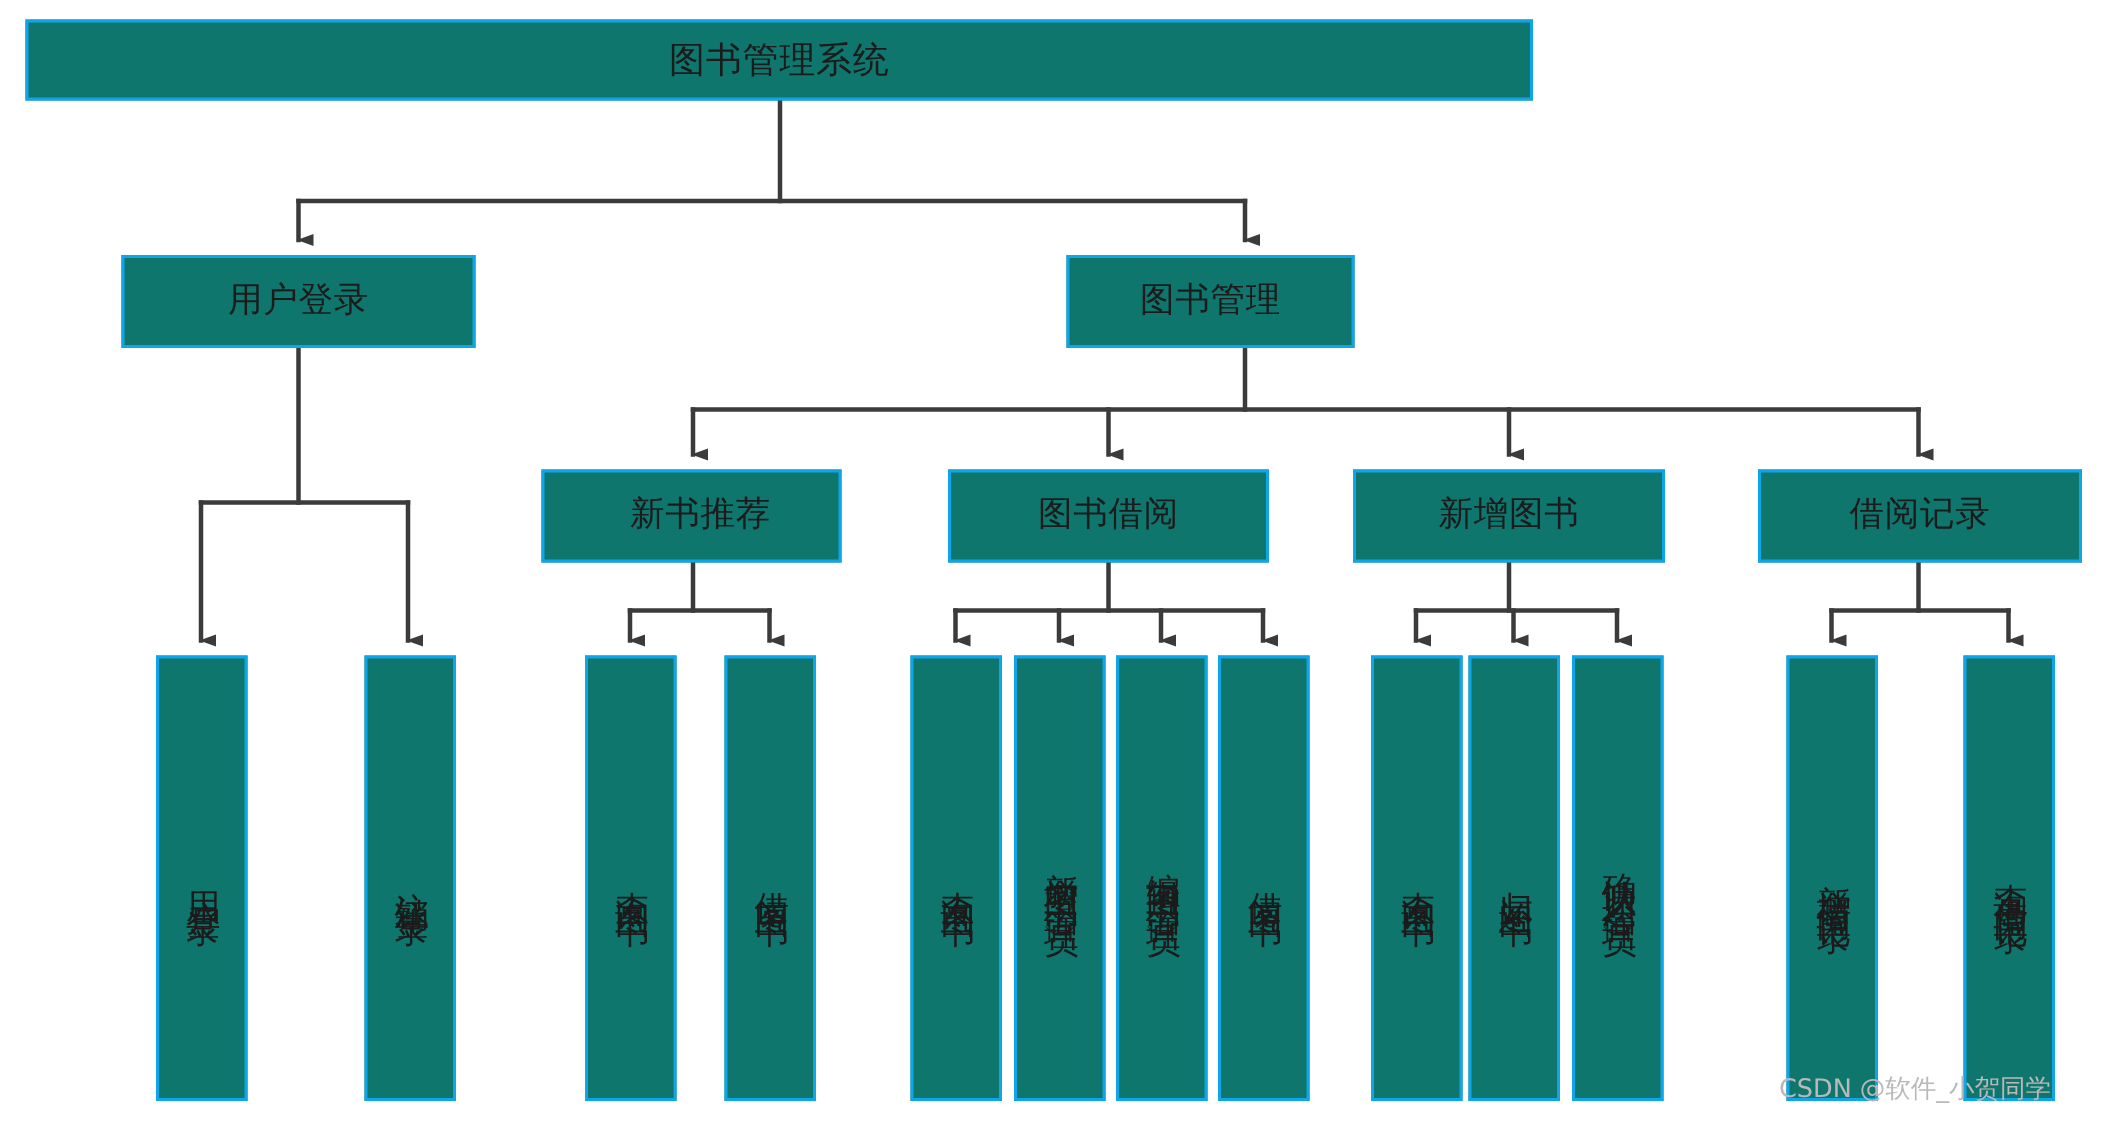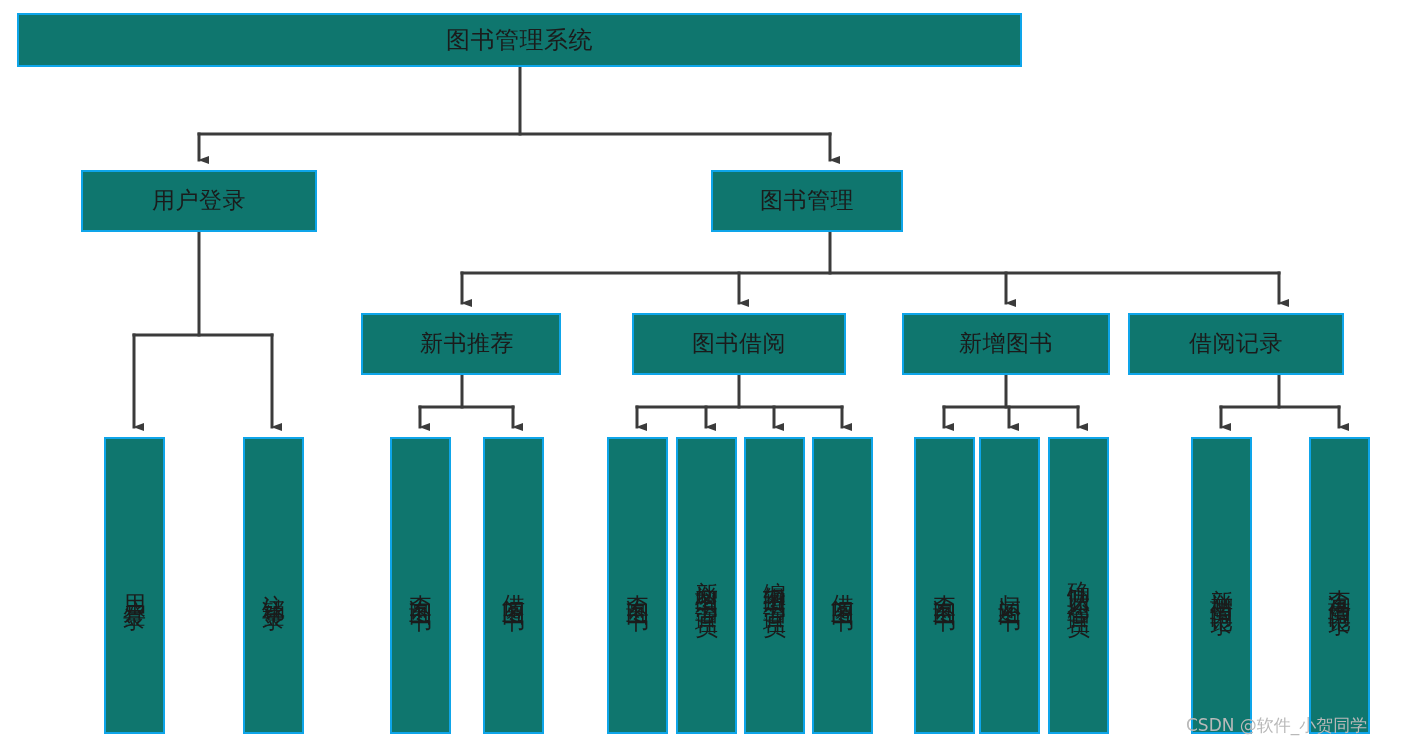--- a/index.html
+++ b/index.html
@@ -146,21 +146,21 @@
 
   <div class="node horiz" style="left:361px; top:313px; width:200px; height:62px;padding-left:12px;">
     <span class="label">新书推荐</span>
   </div>
   <div class="node horiz" style="left:632px; top:313px; width:214px; height:62px;">
     <span class="label">图书借阅</span>
   </div>
   <div class="node horiz" style="left:902px; top:313px; width:208px; height:62px;">
     <span class="label">新增图书</span>
   </div>
-  <div class="node horiz" style="left:1128px; top:313px; width:216px; height:62px;">
+  <div class="node horiz" style="left:1172px; top:313px; width:216px; height:62px;">
     <span class="label">借阅记录</span>
   </div>
 
   <div class="node leaf" style="left:104px; top:437px; width:61px; height:297px;">
     <div class="leaf-inner">
       <span class="label">用户登录</span>
     </div>
   </div>
   <div class="node leaf" style="left:243px; top:437px; width:61px; height:297px;">
     <div class="leaf-inner">

